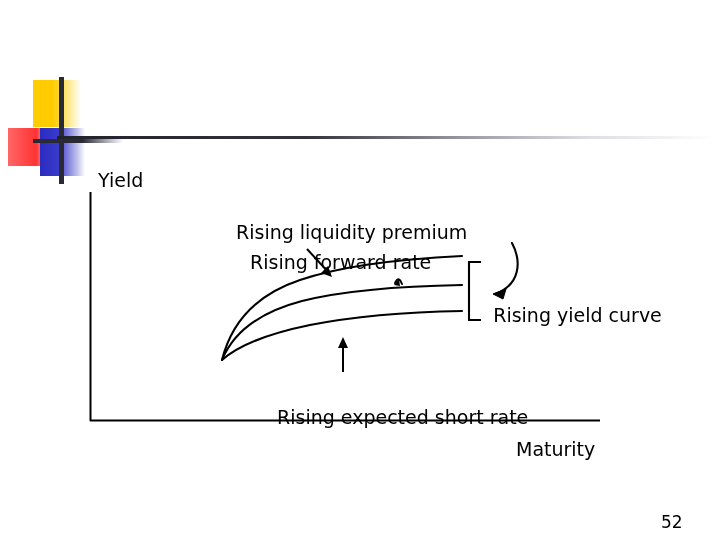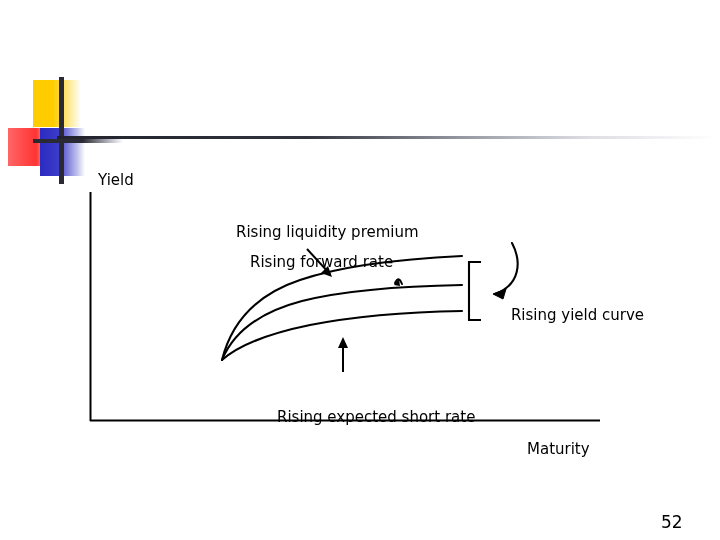--- a/index.html
+++ b/index.html
@@ -80,30 +80,30 @@
     position: absolute;
     left: 0;
     top: 0;
     width: 720px;
     height: 540px;
   }
 
   
   .slide-label {
     position: absolute;
-    font-size: 15px;
+    font-size: 19px;
     line-height: 24px;
     white-space: pre;
     color: #000000;
   }
   #label-yield        { left: 98px;  top: 168px; }
   #label-liquidity    { left: 236px; top: 200px; margin-top: 20px; }
   #label-forward      { left: 250px; top: 250px; }
   #label-short-rate   { left: 277px; top: 368px; margin-top: 37px; }
-  #label-maturity     { left: 527px; top: 437px; }
+  #label-maturity     { left: 516px; top: 437px; }
   #label-yield-curve  {
     left: 476px;
     top: 303px;
     width: 203px;
     text-align: center;
     white-space: normal;
   }
 
   #page-number {
     position: absolute;

